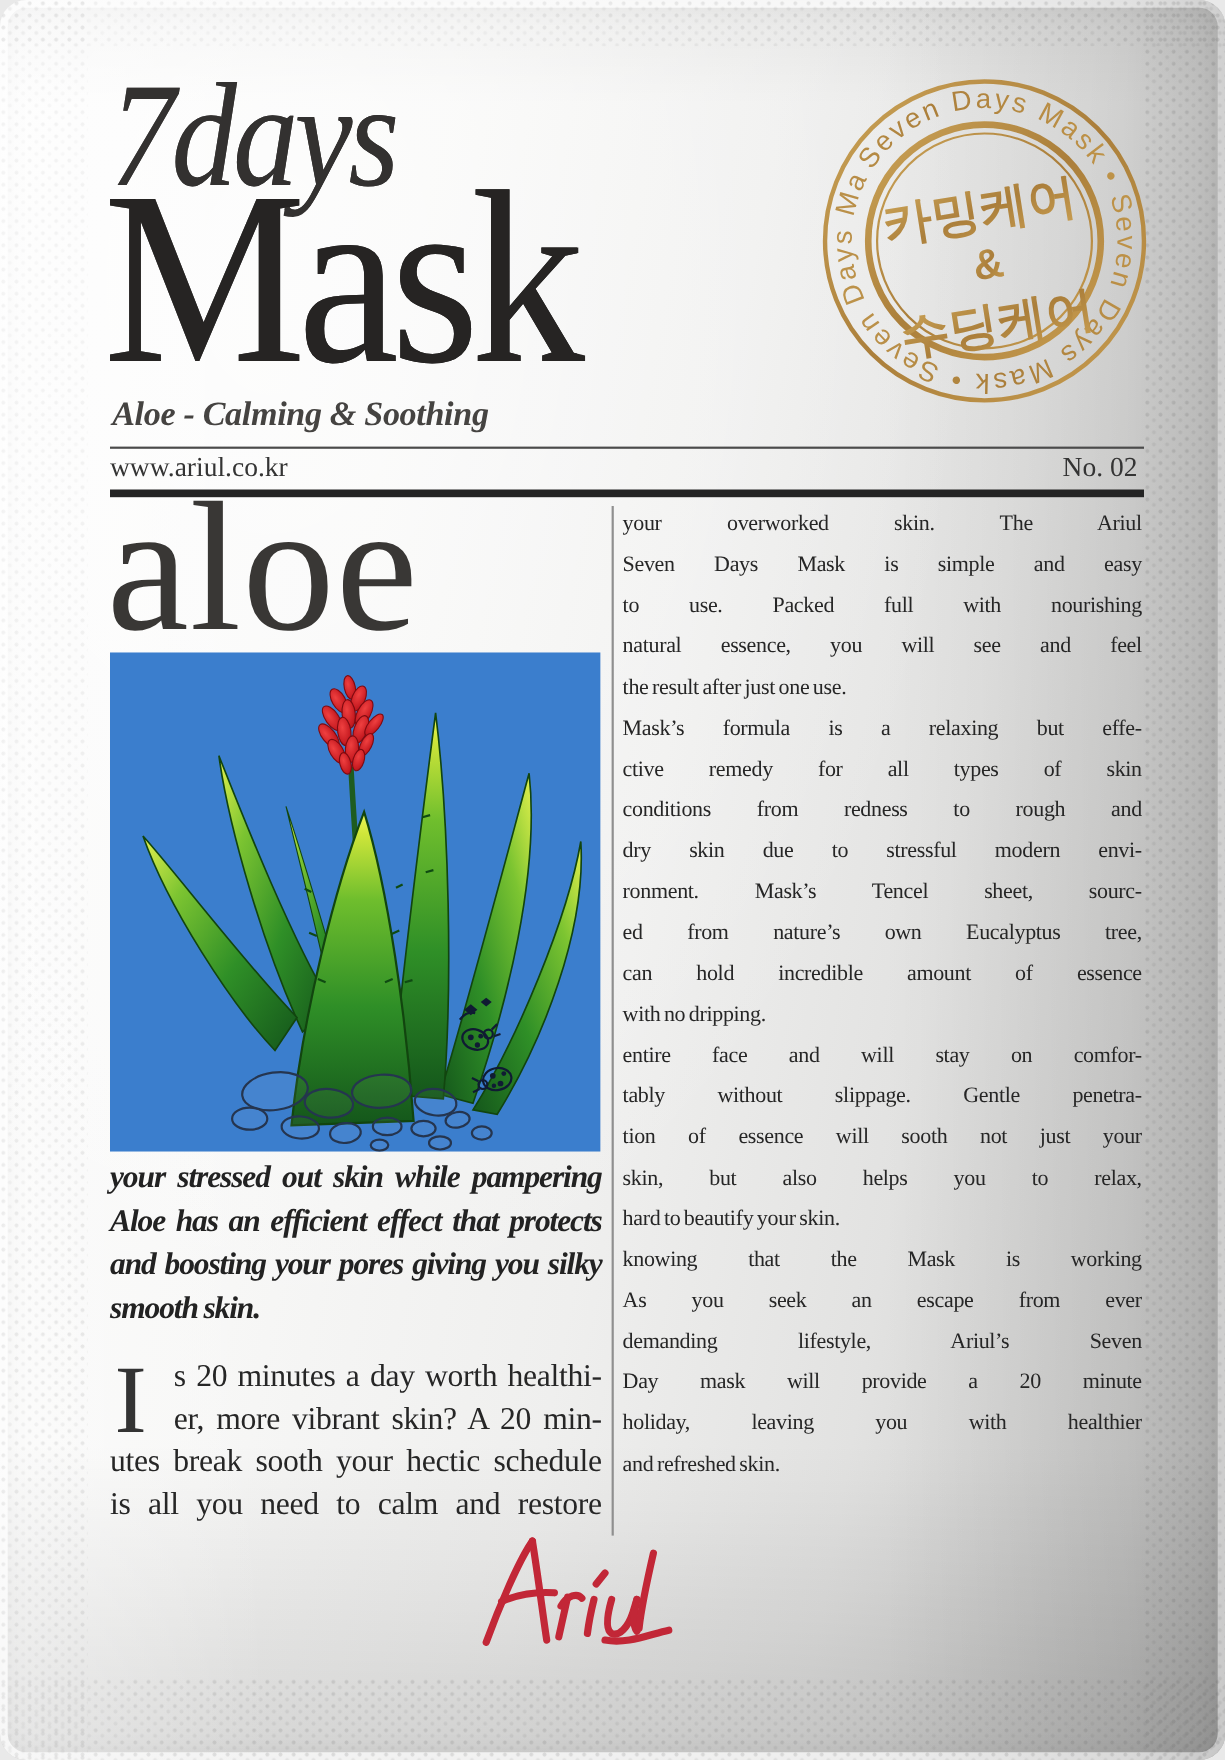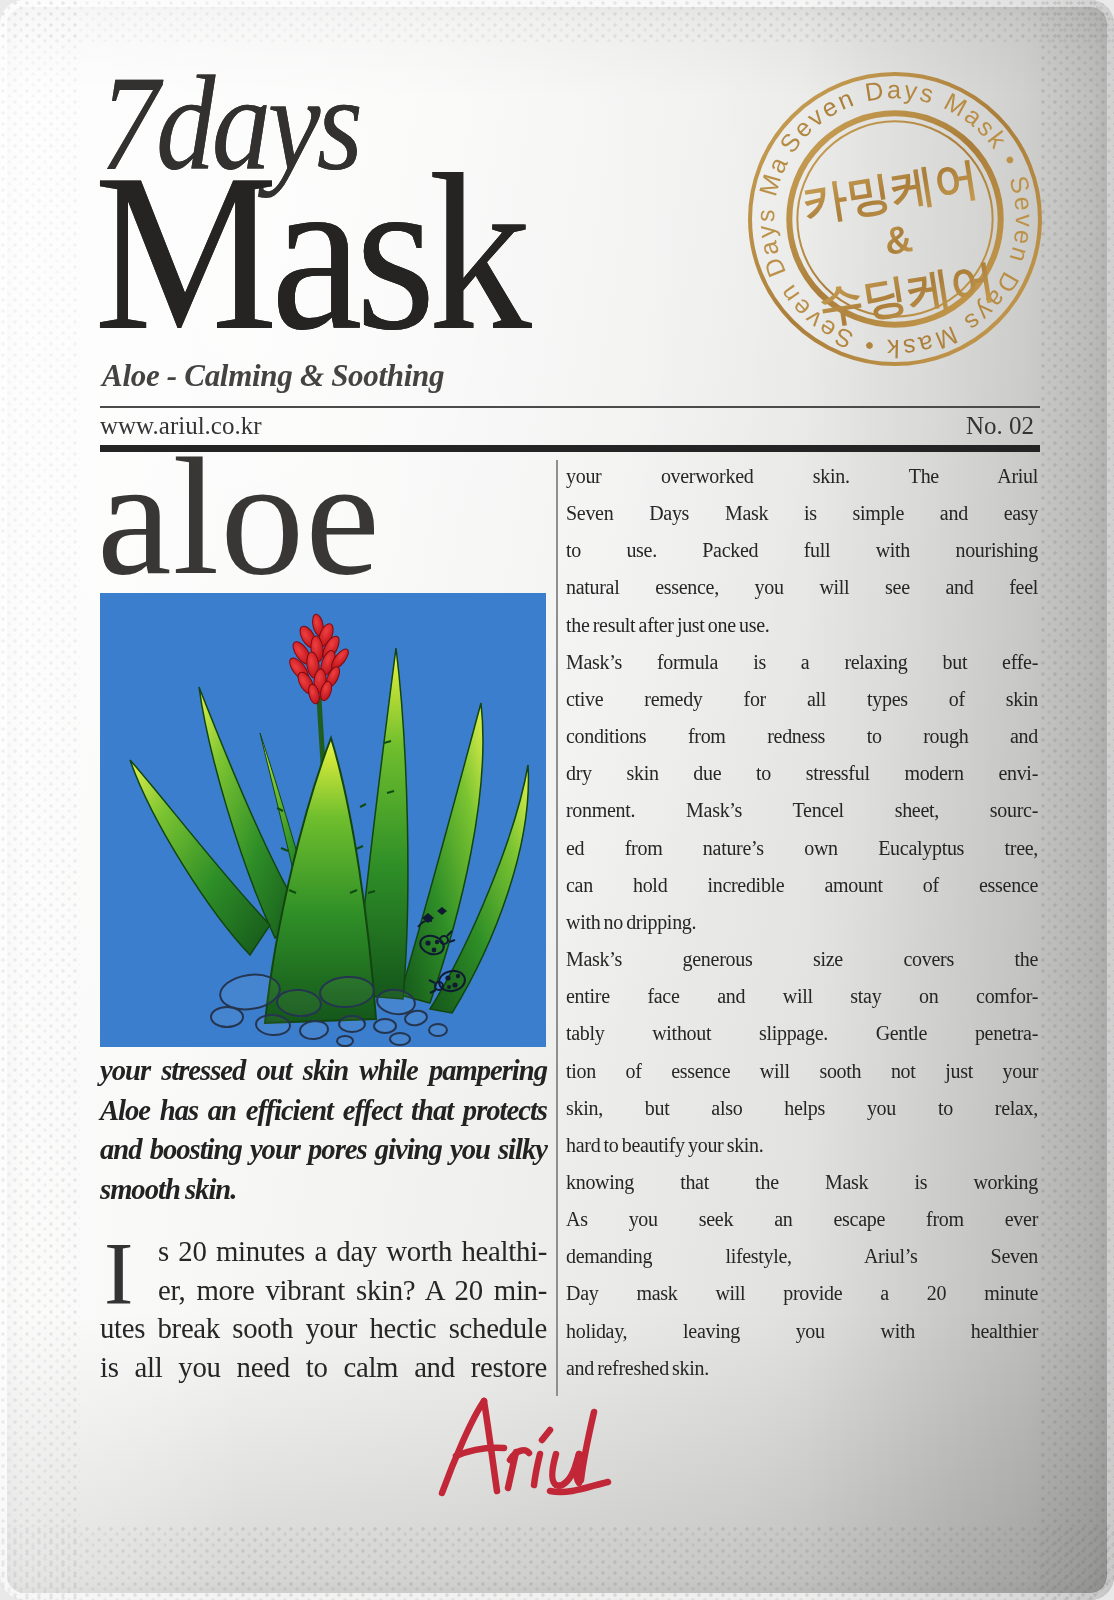--- a/index.html
+++ b/index.html
@@ -253,21 +253,20 @@
       <div class="ln">natural essence, you will see and feel</div>
       <div class="ln end">the result after just one use.</div>
       <div class="ln">Mask’s formula is a relaxing but effe-</div>
       <div class="ln">ctive remedy for all types of skin</div>
       <div class="ln">conditions from redness to rough and</div>
       <div class="ln">dry skin due to stressful modern envi-</div>
       <div class="ln">ronment.  Mask’s Tencel sheet, sourc-</div>
       <div class="ln">ed from nature’s own Eucalyptus tree,</div>
       <div class="ln">can hold incredible amount of essence</div>
       <div class="ln end">with no dripping.</div>
-      <div class="ln">Mask’s generous size covers the</div>
       <div class="ln">entire face and will stay on comfor-</div>
       <div class="ln">tably without slippage. Gentle penetra-</div>
       <div class="ln">tion of essence will sooth not just your</div>
       <div class="ln">skin, but also helps you to relax,</div>
       <div class="ln end">hard to beautify your skin.</div>
       <div class="ln">knowing that the Mask is working</div>
       <div class="ln">As you seek an escape from ever</div>
       <div class="ln">demanding lifestyle, Ariul’s Seven</div>
       <div class="ln">Day mask will provide a 20 minute</div>
       <div class="ln">holiday, leaving you with healthier</div>

